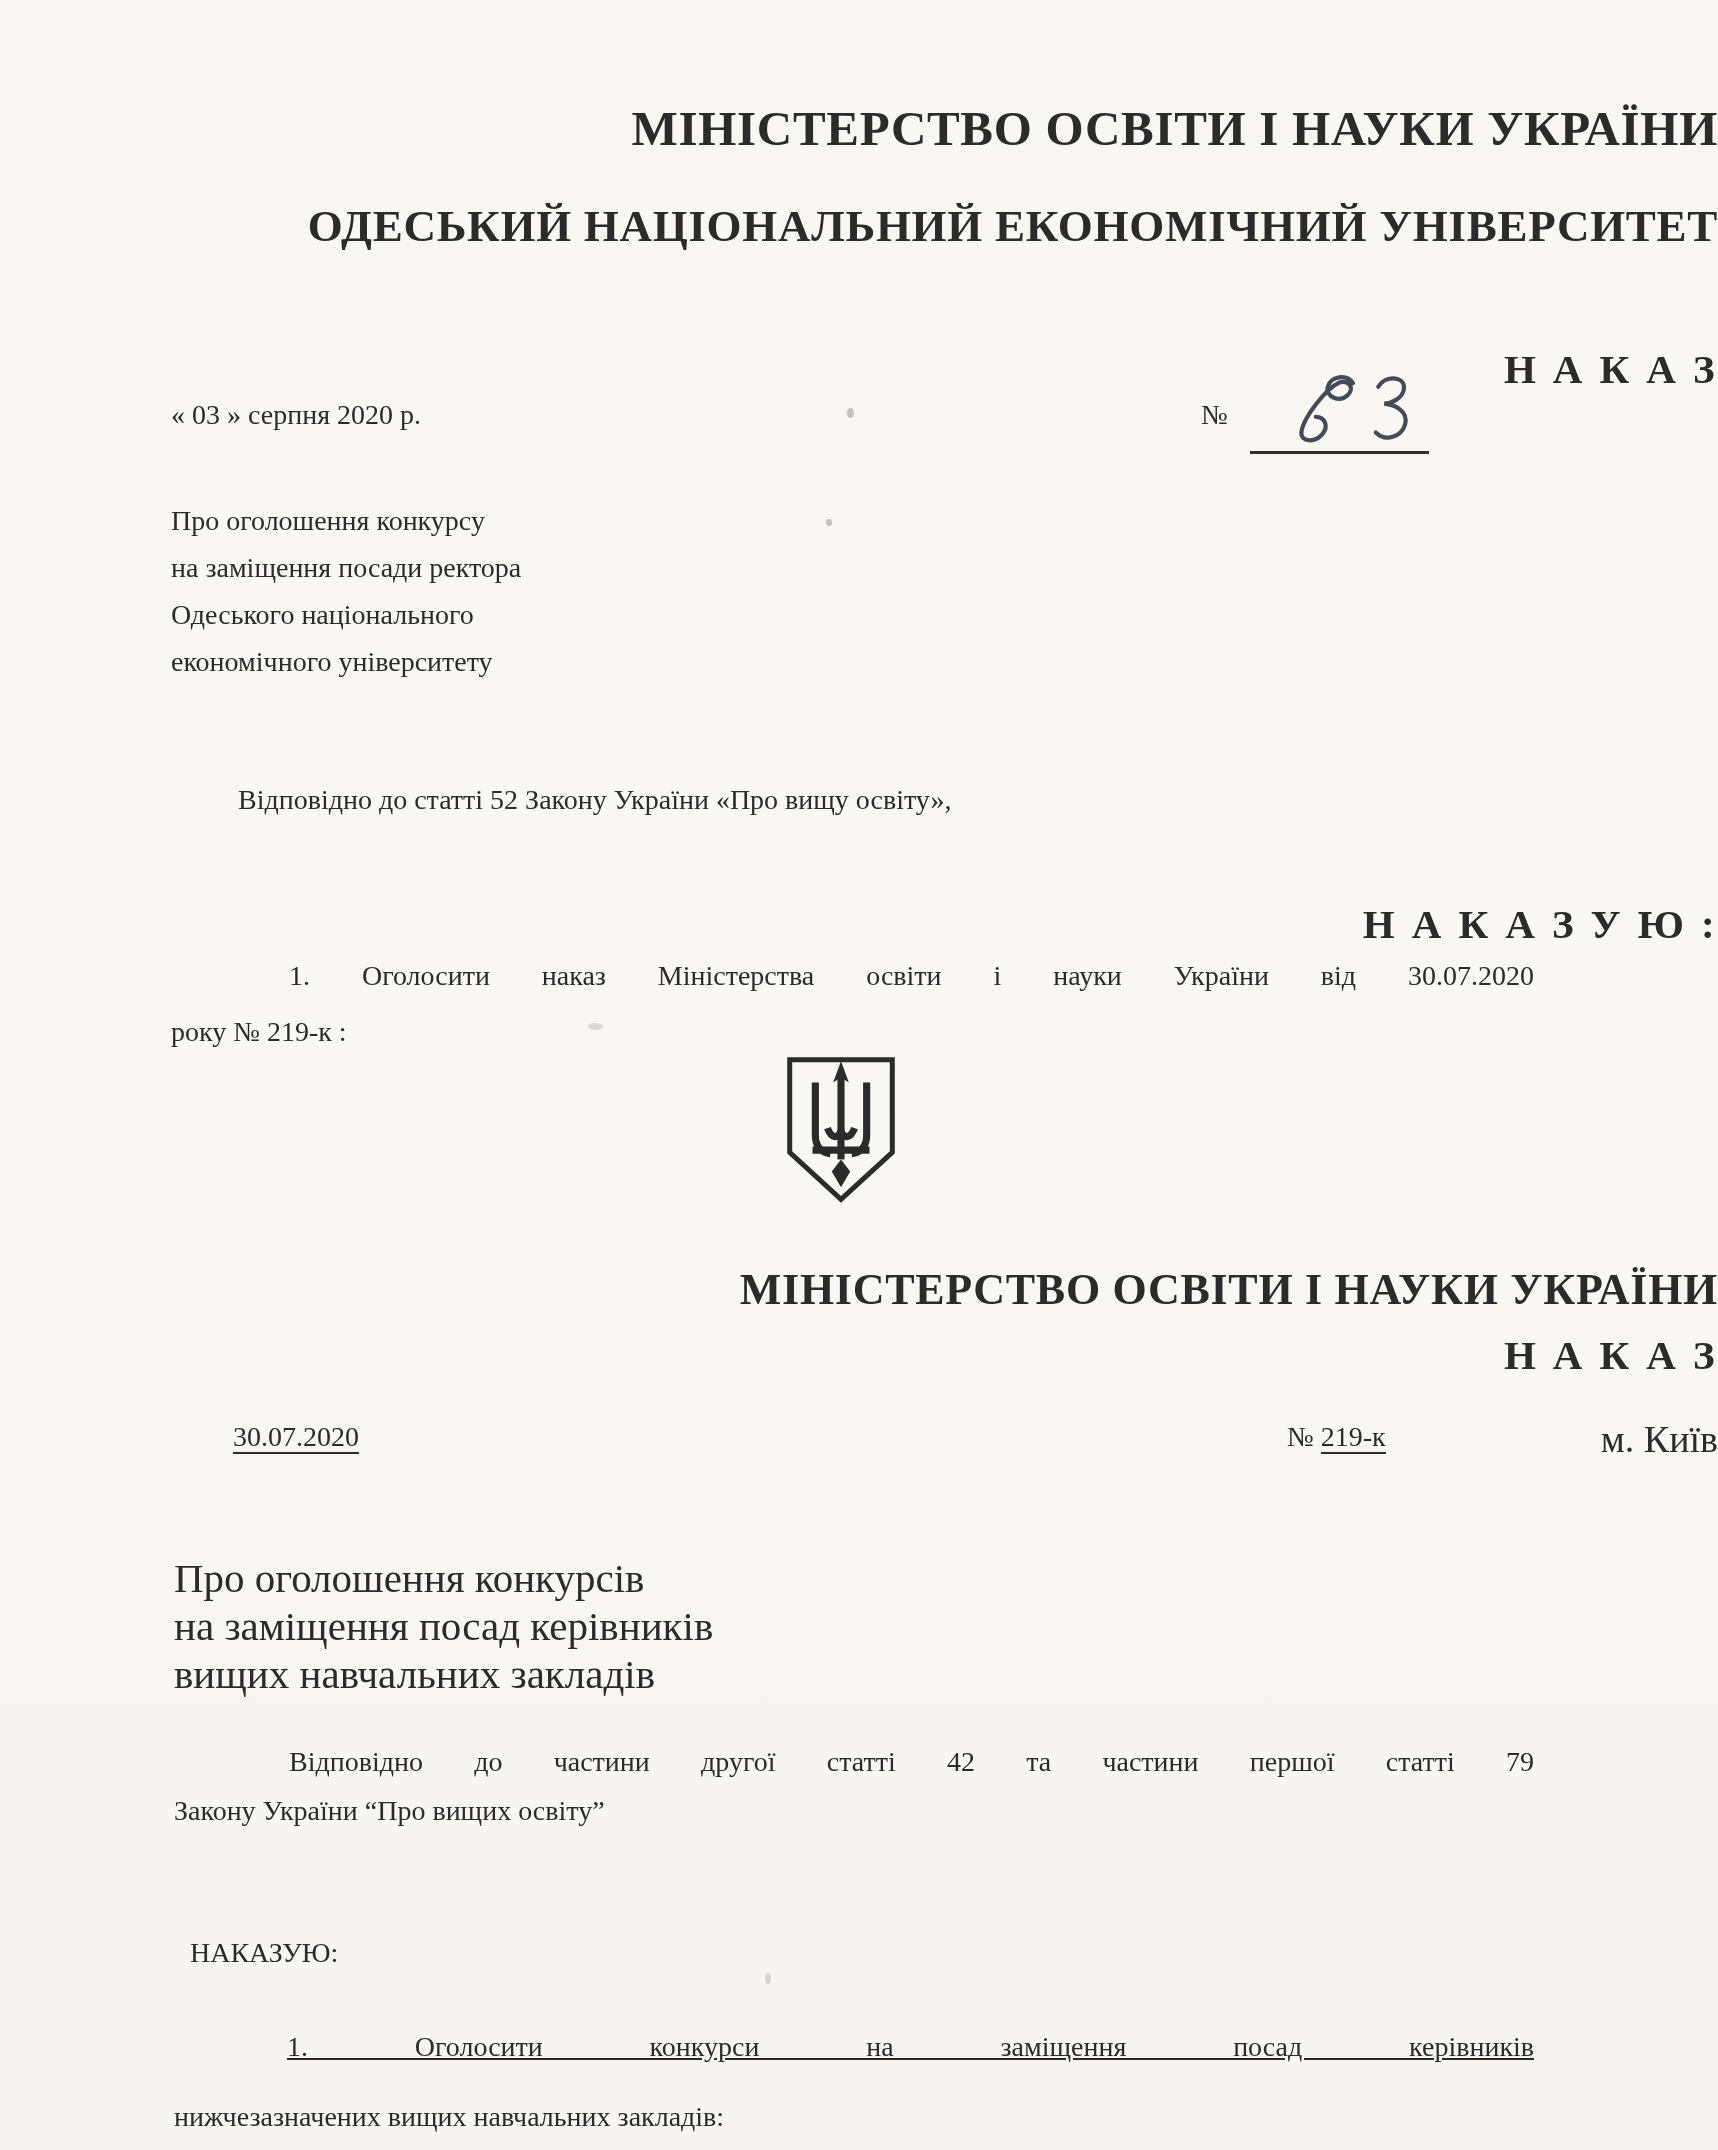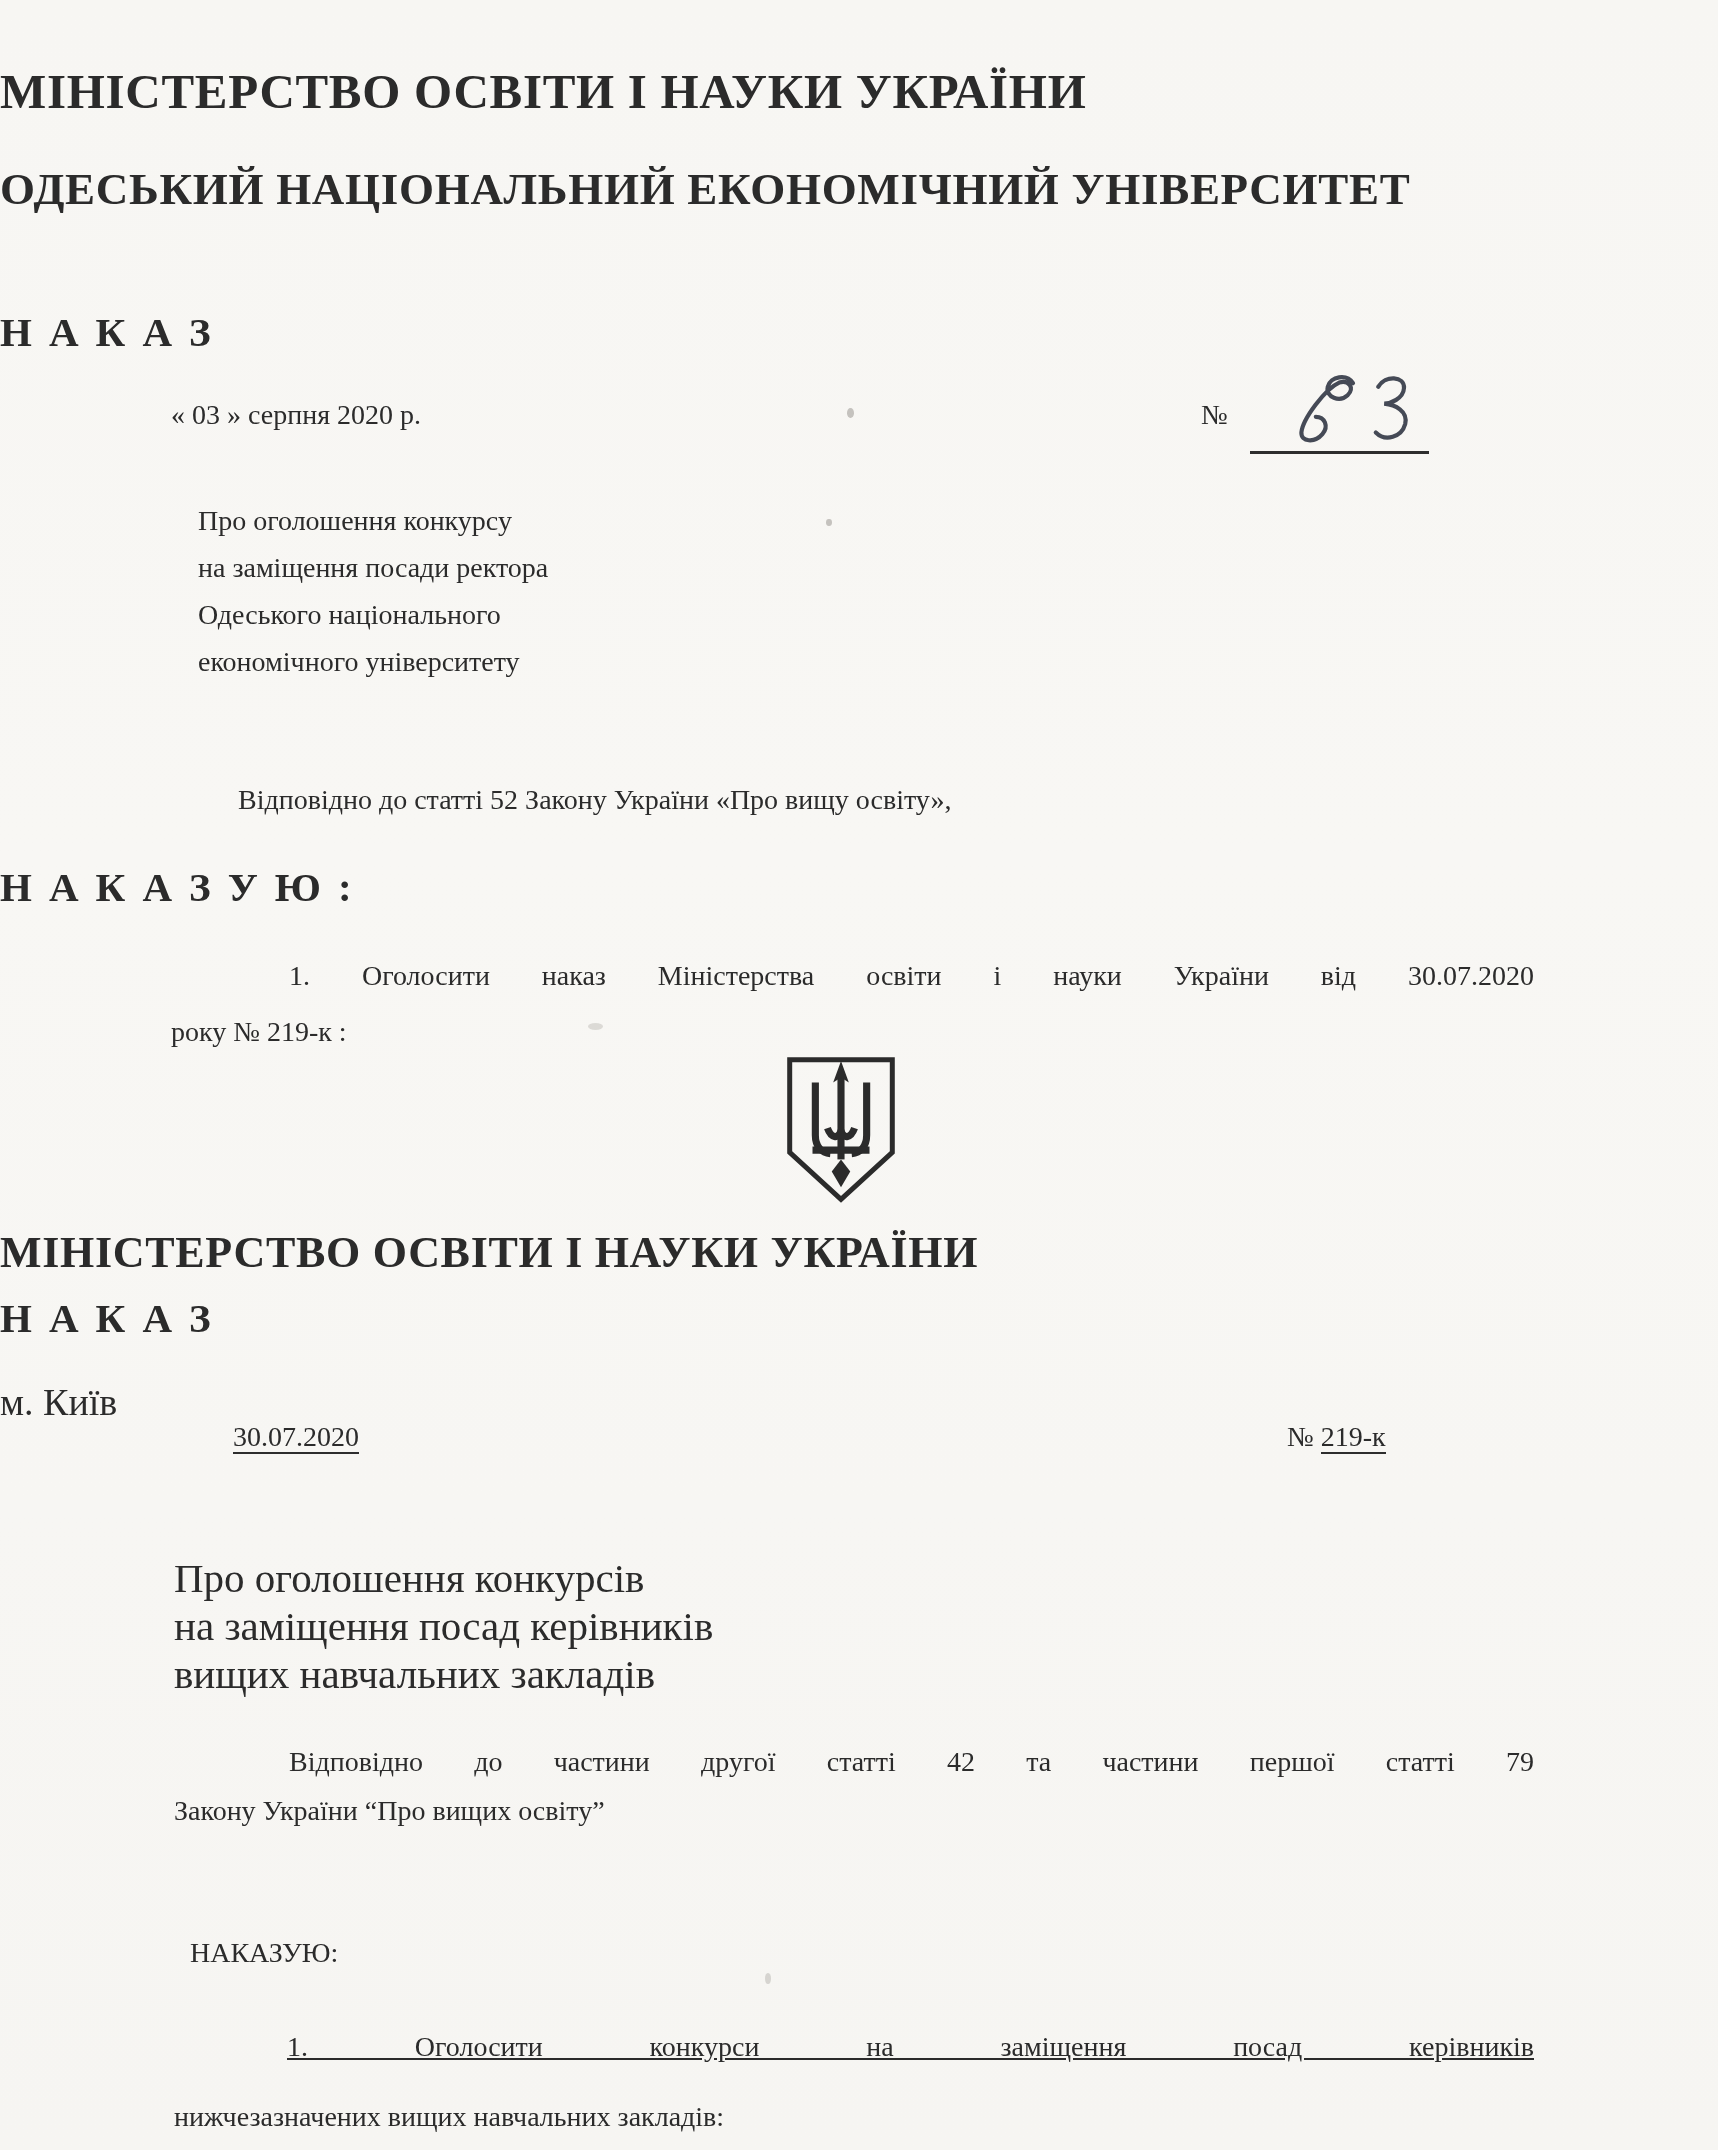--- a/index.html
+++ b/index.html
@@ -7,21 +7,21 @@
   .page{
     position:relative;
     width:1718px;height:2151px;
     margin:0 auto;
     background:linear-gradient(180deg,#f7f6f3 0%,#f8f7f4 40%,#f6f5f2 100%);
     font-family:"Liberation Serif","DejaVu Serif",serif;
     color:#2b2b2b;
     overflow:hidden;
   }
   .abs{position:absolute;}
-  .center{left:0;width:1718px;text-align:left;}
+  .center{left:0;width:1718px;text-align:right;margin-top:37px;}
   .h1{font-size:49px;font-weight:bold;letter-spacing:0.7px;white-space:nowrap;}
   .h2{font-size:45px;font-weight:bold;letter-spacing:0.7px;white-space:nowrap;}
   .order-title{font-size:41px;font-weight:bold;letter-spacing:3.4px;white-space:nowrap;}
   .body-text{font-size:28px;line-height:47px;}
   .body-text2{font-size:41px;line-height:48px;}
   .nowrap{white-space:nowrap;}
   .justify-full{text-align:justify;text-align-last:justify;}
   .u-line{border-bottom:2.7px solid #2e2e2e;padding-bottom:0;}
   .speck{position:absolute;background:#9a9892;border-radius:50%;opacity:.55;}
   svg{display:block;}
@@ -44,21 +44,21 @@
   <div class="abs" style="left:1263px;top:369px;width:156px;height:86px;" aria-label="83">
     <svg width="156" height="86" viewBox="0 0 260 140">
       <g fill="none" stroke="#454a56" stroke-width="7" stroke-linecap="round">
         <path d="M150,22 C140,6 112,10 108,28 C104,46 128,54 141,42 C154,30 142,16 127,21 C104,31 66,82 64,104 C63,120 86,122 99,107 C110,94 103,78 88,78"></path>
         <path d="M192,28 C204,8 236,10 235,30 C234,48 212,56 202,56 C220,58 242,68 237,90 C231,112 204,120 188,104"></path>
       </g>
     </svg>
   </div>
   <div class="abs" style="left:1250px;top:451px;width:179px;height:3.4px;background:#2e2e2e;"></div>
 
-  <div class="abs body-text" style="left:171px;top:497px;margin-left:27px;">
+  <div class="abs body-text" style="left:171px;top:497px;">
     <div>Про оголошення конкурсу</div>
     <div>на заміщення посади ректора</div>
     <div>Одеського національного</div>
     <div>економічного університету</div>
   </div>
 
   <div class="abs body-text nowrap" style="left:238px;top:776px;">Відповідно до статті 52 Закону України «Про вищу освіту»,</div>
 
   <div class="abs center order-title" style="top:863px;font-weight:bold;">Н А К А З У Ю :</div>
 

